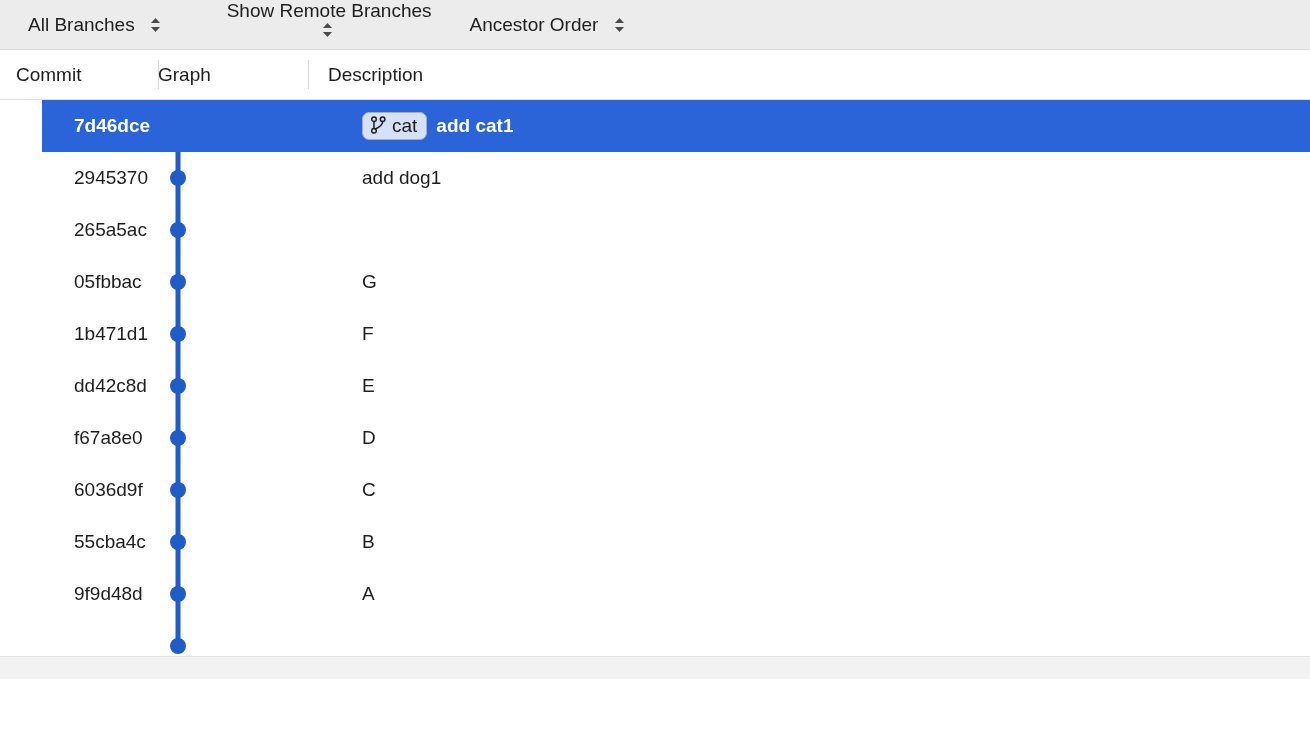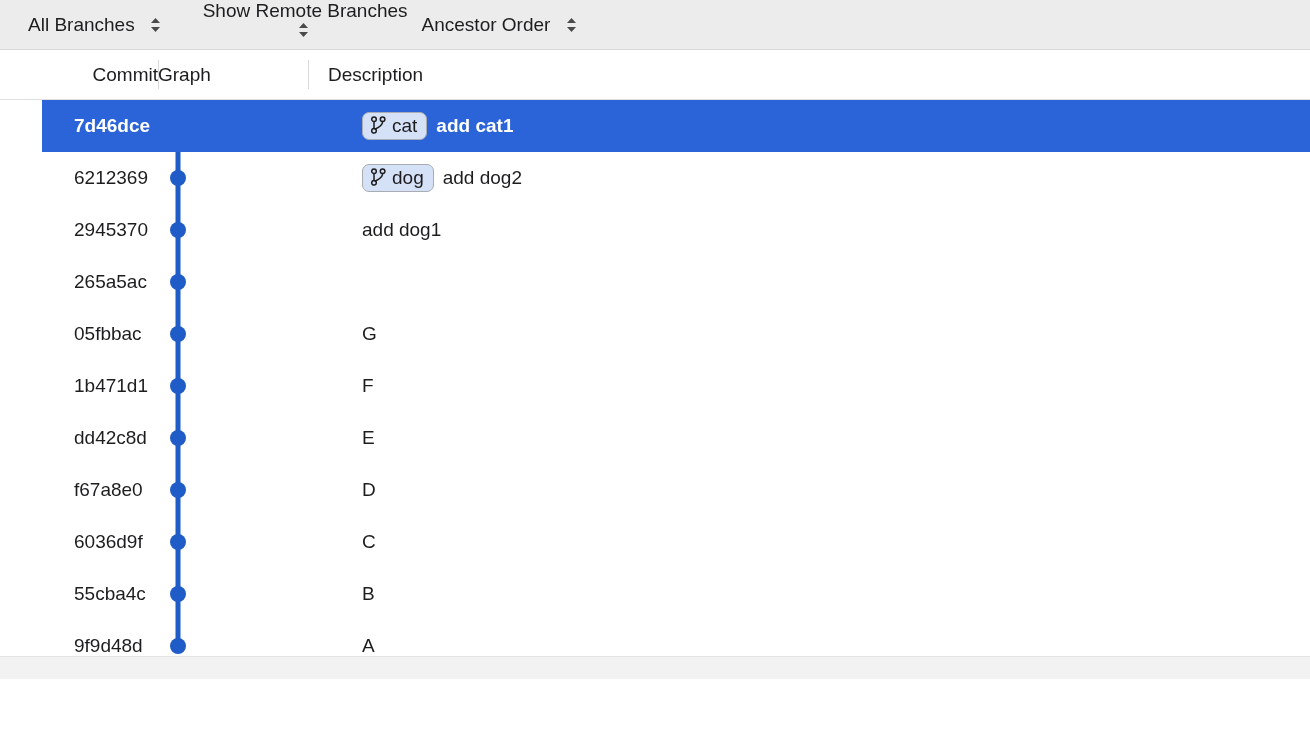--- a/index.html
+++ b/index.html
@@ -17,20 +17,21 @@
   }
 
   
   .toolbar {
     height: 50px;
     background: #ececec;
     border-bottom: 1px solid #d8d8d8;
     display: flex;
     align-items: center;
     box-sizing: border-box;
+    gap: 24px;
   }
   .popup {
     display: flex;
     align-items: center;
     height: 100%;
     cursor: default;
   }
   .popup-label {
     font-size: 19px;
     color: #1d1d1f;
@@ -70,21 +71,21 @@
   }
   .col + .col::before {
     content: "";
     position: absolute;
     left: 0;
     top: 10px;
     bottom: 10px;
     width: 1px;
     background: #d9d9d9;
   }
-  .col-commit { width: 158px; padding-left: 16px; justify-content: flex-end; }
+  .col-commit { width: 158px; padding-left: 16px; }
   .col-graph  { width: 150px; padding-left: 0; }
   .col-desc   { flex: 1; padding-left: 20px; }
 
   
   .list {
     position: relative;
     height: 556px;
     background: #ffffff;
     overflow: hidden;
   }
@@ -237,37 +238,20 @@
               <circle cx="11.6" cy="3.2" r="2.3" fill="none" stroke="#1d1d1f" stroke-width="1.5"></circle>
               <path d="M3 5.6 L3 12.5" stroke="#1d1d1f" stroke-width="1.5" fill="none"></path>
               <path d="M11.6 5.6 C11.6 10.6 7.3 10.6 4.3 13.3" stroke="#1d1d1f" stroke-width="1.5" fill="none" stroke-linecap="round"></path>
             </svg>
             <span class="badge-label">cat</span>
           </span>
           <span>add cat1</span>
         </div>
       </div>
       <div class="row">
-        <div class="cell-commit">6212369</div>
-        <div class="cell-graph"></div>
-        <div class="cell-desc">
-          <span class="badge">
-            <svg class="badge-icon" width="15" height="18" viewBox="0 0 15 18">
-              <circle cx="3" cy="3.2" r="2.3" fill="none" stroke="#1d1d1f" stroke-width="1.5"></circle>
-              <circle cx="3" cy="14.8" r="2.3" fill="none" stroke="#1d1d1f" stroke-width="1.5"></circle>
-              <circle cx="11.6" cy="3.2" r="2.3" fill="none" stroke="#1d1d1f" stroke-width="1.5"></circle>
-              <path d="M3 5.6 L3 12.5" stroke="#1d1d1f" stroke-width="1.5" fill="none"></path>
-              <path d="M11.6 5.6 C11.6 10.6 7.3 10.6 4.3 13.3" stroke="#1d1d1f" stroke-width="1.5" fill="none" stroke-linecap="round"></path>
-            </svg>
-            <span class="badge-label">dog</span>
-          </span>
-          <span>add dog2</span>
-        </div>
-      </div>
-      <div class="row">
         <div class="cell-commit">2945370</div>
         <div class="cell-graph"></div>
         <div class="cell-desc">
           <span>add dog1</span>
         </div>
       </div>
       <div class="row">
         <div class="cell-commit">265a5ac</div>
         <div class="cell-graph"></div>
       </div>

